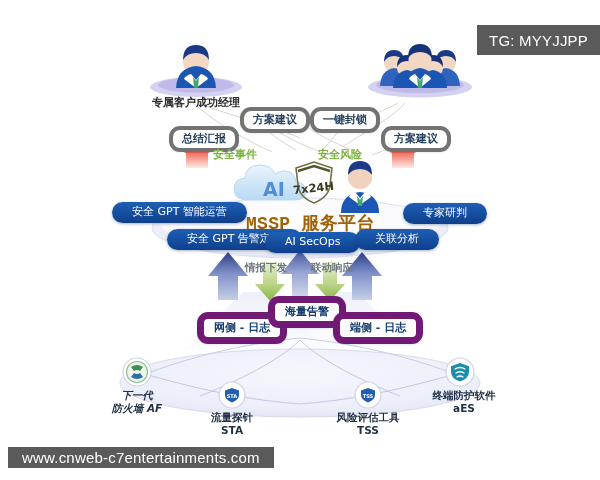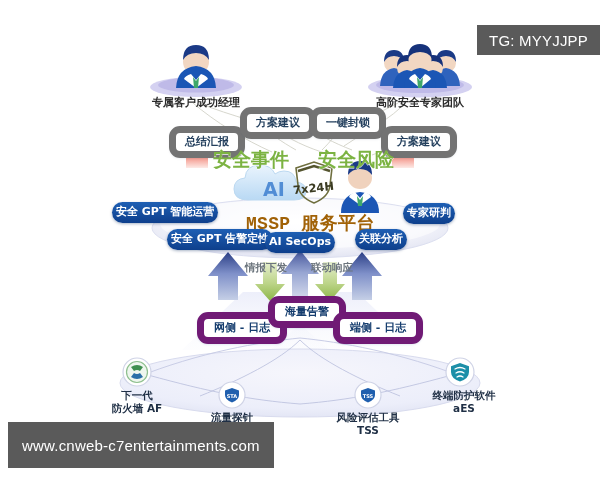--- a/index.html
+++ b/index.html
@@ -14,57 +14,57 @@
   .abs{position:absolute;}
 
   
   .watermark{
     background:#5a5a5a;color:#ffffff;
     font-family:"Liberation Sans",sans-serif;
     display:flex;align-items:center;justify-content:center;
     letter-spacing:.2px;
   }
   #wm-top{right:0;top:8px;height:30px;padding:0 12px;font-size:15px;margin-top:17px;}
-  #wm-bottom{left:8px;bottom:12px;height:46px;padding:0 14px;font-size:15px;}
+  #wm-bottom{left:8px;bottom:12px;height:21px;padding:0 14px;font-size:15px;}
 
   
   .person-group{display:flex;flex-direction:column;align-items:center;}
   .person-label{
     font-size:11px;color:#2b2b2b;margin-top:3px;white-space:nowrap;
     font-weight:600;
   }
 
   
   .pill-outline{
-    border:7px solid #737373;border-radius:11px;background:#ffffff;
+    border:4px solid #737373;border-radius:11px;background:#ffffff;
     color:#24405e;font-size:11px;font-weight:600;
     padding:3px 9px;white-space:nowrap;line-height:1.1;
     box-shadow:0 1px 2px rgba(80,100,130,.10);
   }
 
   
   .pill-blue{
     border-radius:13px;
     background:linear-gradient(180deg,#1e5fb4 0%,#0e3f8c 100%);
-    color:#ffffff;font-size:11px;font-weight:700;
-    padding:4px 4px;white-space:nowrap;line-height:1.15;
+    color:#ffffff;font-size:11px;font-weight:400;
+    padding:4px 20px;white-space:nowrap;line-height:1.15;
     box-shadow:0 1px 3px rgba(10,40,90,.35);
   }
 
   
   .pill-light{
     border:7px solid #701a75;border-radius:11px;background:#ffffff;
     color:#153d6e;font-size:11px;font-weight:700;
     padding:3px 10px;white-space:nowrap;line-height:1.1;
     box-shadow:0 1px 2px rgba(60,100,160,.12);
   }
 
   
   .green-head{
-    font-size:19px;font-weight:800;color:#7cb342;white-space:nowrap;
+    font-size:11px;font-weight:800;color:#7cb342;white-space:nowrap;
     text-shadow:0 1px 0 rgba(255,255,255,.7);
   }
 
   
   #mssp-title{
     font-size:18px;font-weight:800;color:#a16207;white-space:nowrap;
     letter-spacing:.3px;
     font-family:Liberation Mono, monospace;
   }
 
@@ -262,23 +262,20 @@
         <path d="M455,369 q5,-3 10,0"></path>
         <path d="M456,373 q4,-2.5 8,0"></path>
         <path d="M457,377 q3,-2 6,0"></path>
       </g>
     </g>
   </svg>
 
   <div class="abs person-group" style="left:118px;top:92px;width:156px;">
     <div class="person-label">专属客户成功经理</div>
   </div>
-  <div class="abs person-group" style="left:342px;top:92px;width:156px;">
-    <div class="person-label">高阶安全专家团队</div>
-  </div>
 
   <div class="abs pill-outline" style="left:169px;top:126px;text-align:center;">总结汇报</div>
   <div class="abs pill-outline" style="left:240px;top:107px;">方案建议</div>
   <div class="abs pill-outline" style="left:310px;top:107px;">一键封锁</div>
   <div class="abs pill-outline" style="left:381px;top:126px;">方案建议</div>
 
   <div class="abs green-head" style="left:213px;top:147px;">安全事件</div>
   <div class="abs green-head" style="left:318px;top:147px;">安全风险</div>
 
   <div class="abs" id="mssp-title" style="left:246px;top:211px;">MSSP 服务平台</div>
@@ -289,21 +286,21 @@
   <div class="abs pill-blue" style="left:355px;top:229px;">关联分析</div>
   <div class="abs pill-blue" style="left:403px;top:203px;">专家研判</div>
 
   <div class="abs arrow-label" style="left:245px;top:261px;">情报下发</div>
   <div class="abs arrow-label" style="left:311px;top:261px;">联动响应</div>
 
   <div class="abs pill-light" style="left:197px;top:312px;">网侧 - 日志</div>
   <div class="abs pill-light" style="left:268px;top:296px;">海量告警</div>
   <div class="abs pill-light" style="left:333px;top:312px;">端侧 - 日志</div>
 
-  <div class="abs device-node" style="left:92px;top:389px;width:90px;">
+  <div class="abs device-node" style="left:92px;top:389px;width:90px;font-style:italic;">
     <div class="device-label">下一代</div>
     <div class="device-label">防火墙 AF</div>
   </div>
   <div class="abs device-node" style="left:187px;top:411px;width:90px;">
     <div class="device-label">流量探针</div>
     <div class="device-label">STA</div>
   </div>
   <div class="abs device-node" style="left:320px;top:411px;width:96px;">
     <div class="device-label">风险评估工具</div>
     <div class="device-label">TSS</div>

